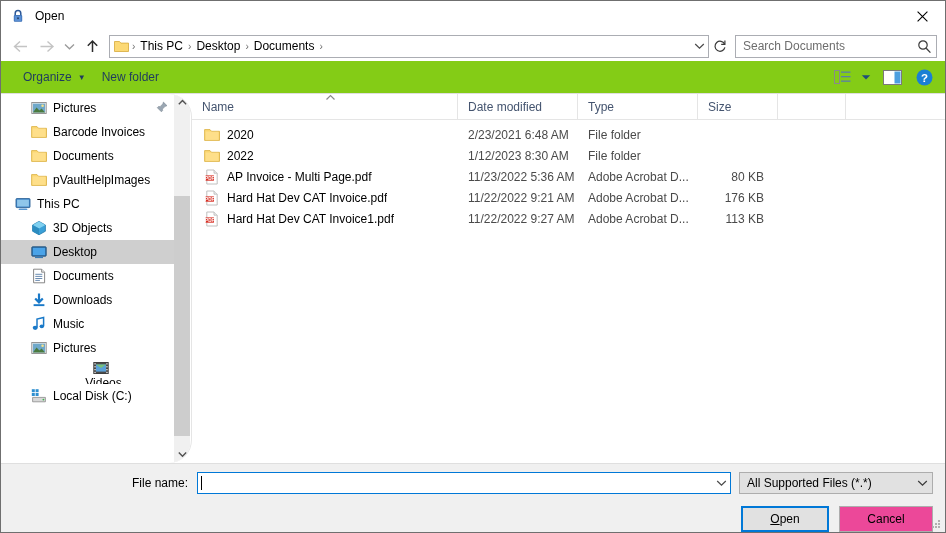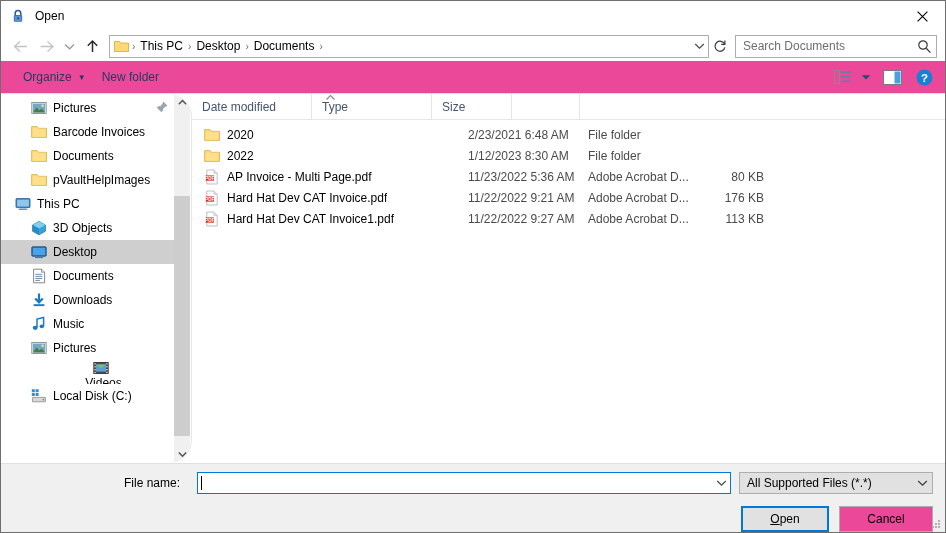--- a/index.html
+++ b/index.html
@@ -141,21 +141,21 @@
     flex: 1 1 auto;
     font-size: 12px;
     color: #6d6d6d;
     white-space: nowrap;
     overflow: hidden;
   }
 
   
   .commandbar {
     height: 33px;
-    background: #ec4899;
+    background: #84cc16;
     border-bottom: 1px solid #dfdfdf;
     display: flex;
     align-items: center;
     flex: 0 0 auto;
     padding: 0 6px 0 14px;
     box-sizing: border-box;
   }
   .cmd-item {
     font-size: 12px;
     color: #1f3a5f;
@@ -318,21 +318,21 @@
     position: absolute;
     left: 0; top: 8px;
     width: 100%;
     height: 22px;
     display: flex;
     align-items: center;
   }
   .fn-label-box {
     width: 196px;
     text-align: right;
-    padding-right: 17px;
+    padding-right: 9px;
     box-sizing: border-box;
     font-size: 12px;
     color: #000;
   }
   .fn-input {
     width: 534px;
     height: 22px;
     background: #ffffff;
     border: 1px solid #0078d7;
     box-sizing: border-box;
@@ -711,20 +711,23 @@
           <svg width="9" height="7" viewBox="0 0 9 7">
             <path d="M0.8 1.4 L4.5 5.2 L8.2 1.4" fill="none" stroke="#505050" stroke-width="1.4"></path>
           </svg>
         </div>
       </div>
     </div>
 
     <div class="filelist">
       <div class="col-header" id="col-header">
 
+      <div class="col" style="width: 266px; flex: 0 0 266px;">
+            <span>Name</span>
+          </div>
           <div class="col" style="width: 120px; flex: 0 0 120px;">
             <span>Date modified</span>
           </div>
           <div class="col" style="width: 120px; flex: 0 0 120px;">
             <span>Type</span>
           </div>
           <div class="col" style="width: 80px; flex: 0 0 80px;">
             <span>Size</span>
           </div>
           <div class="col last" style="width: 68px; flex: 0 0 68px;">

